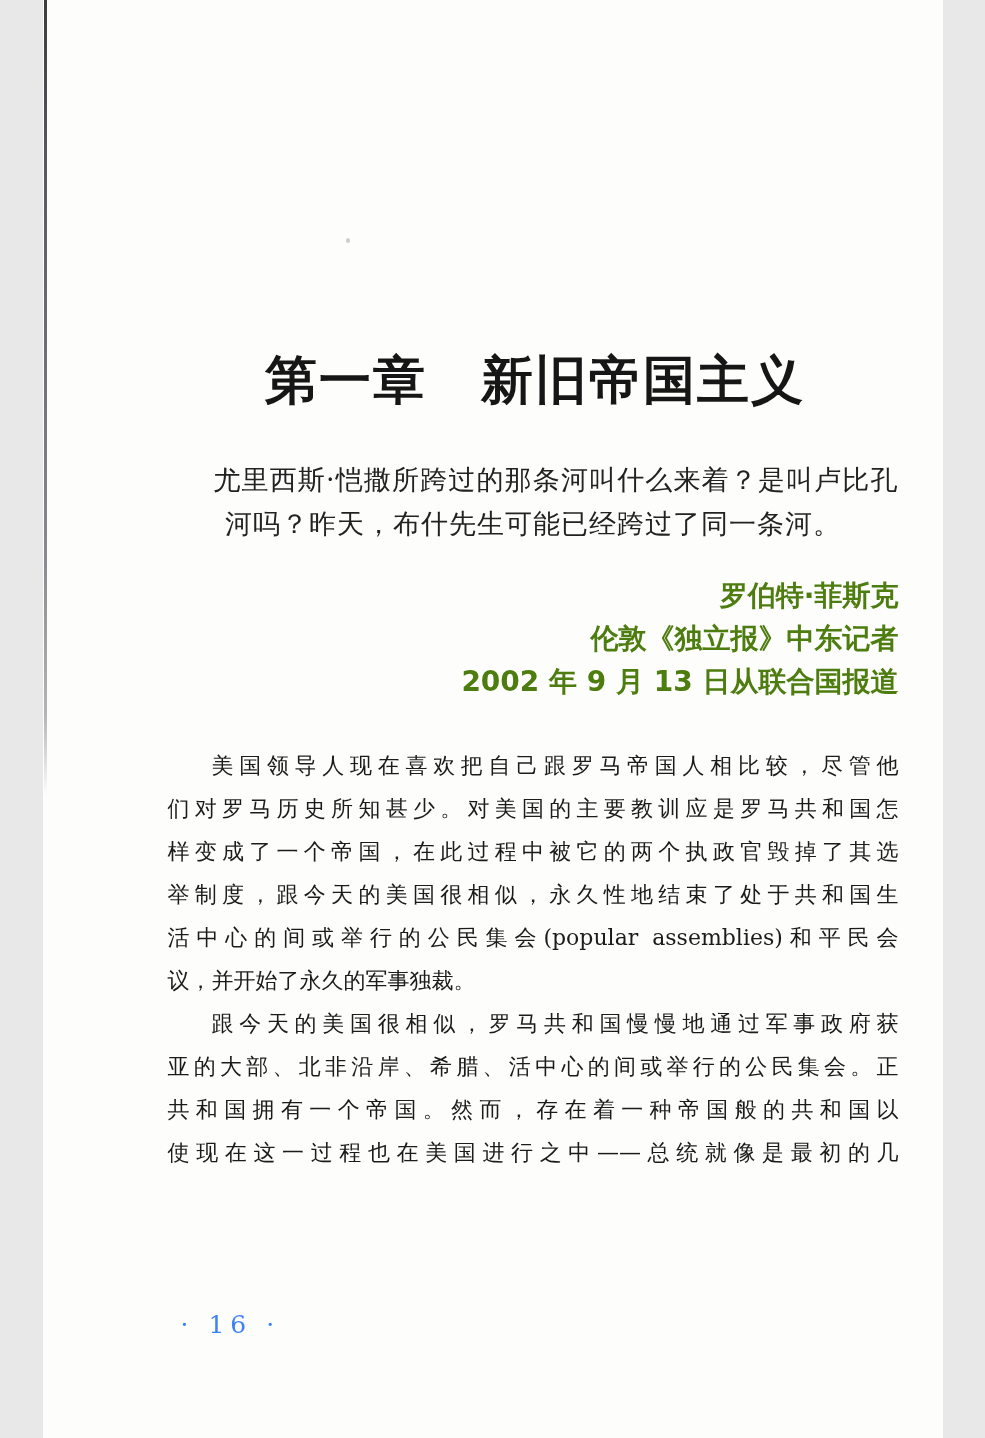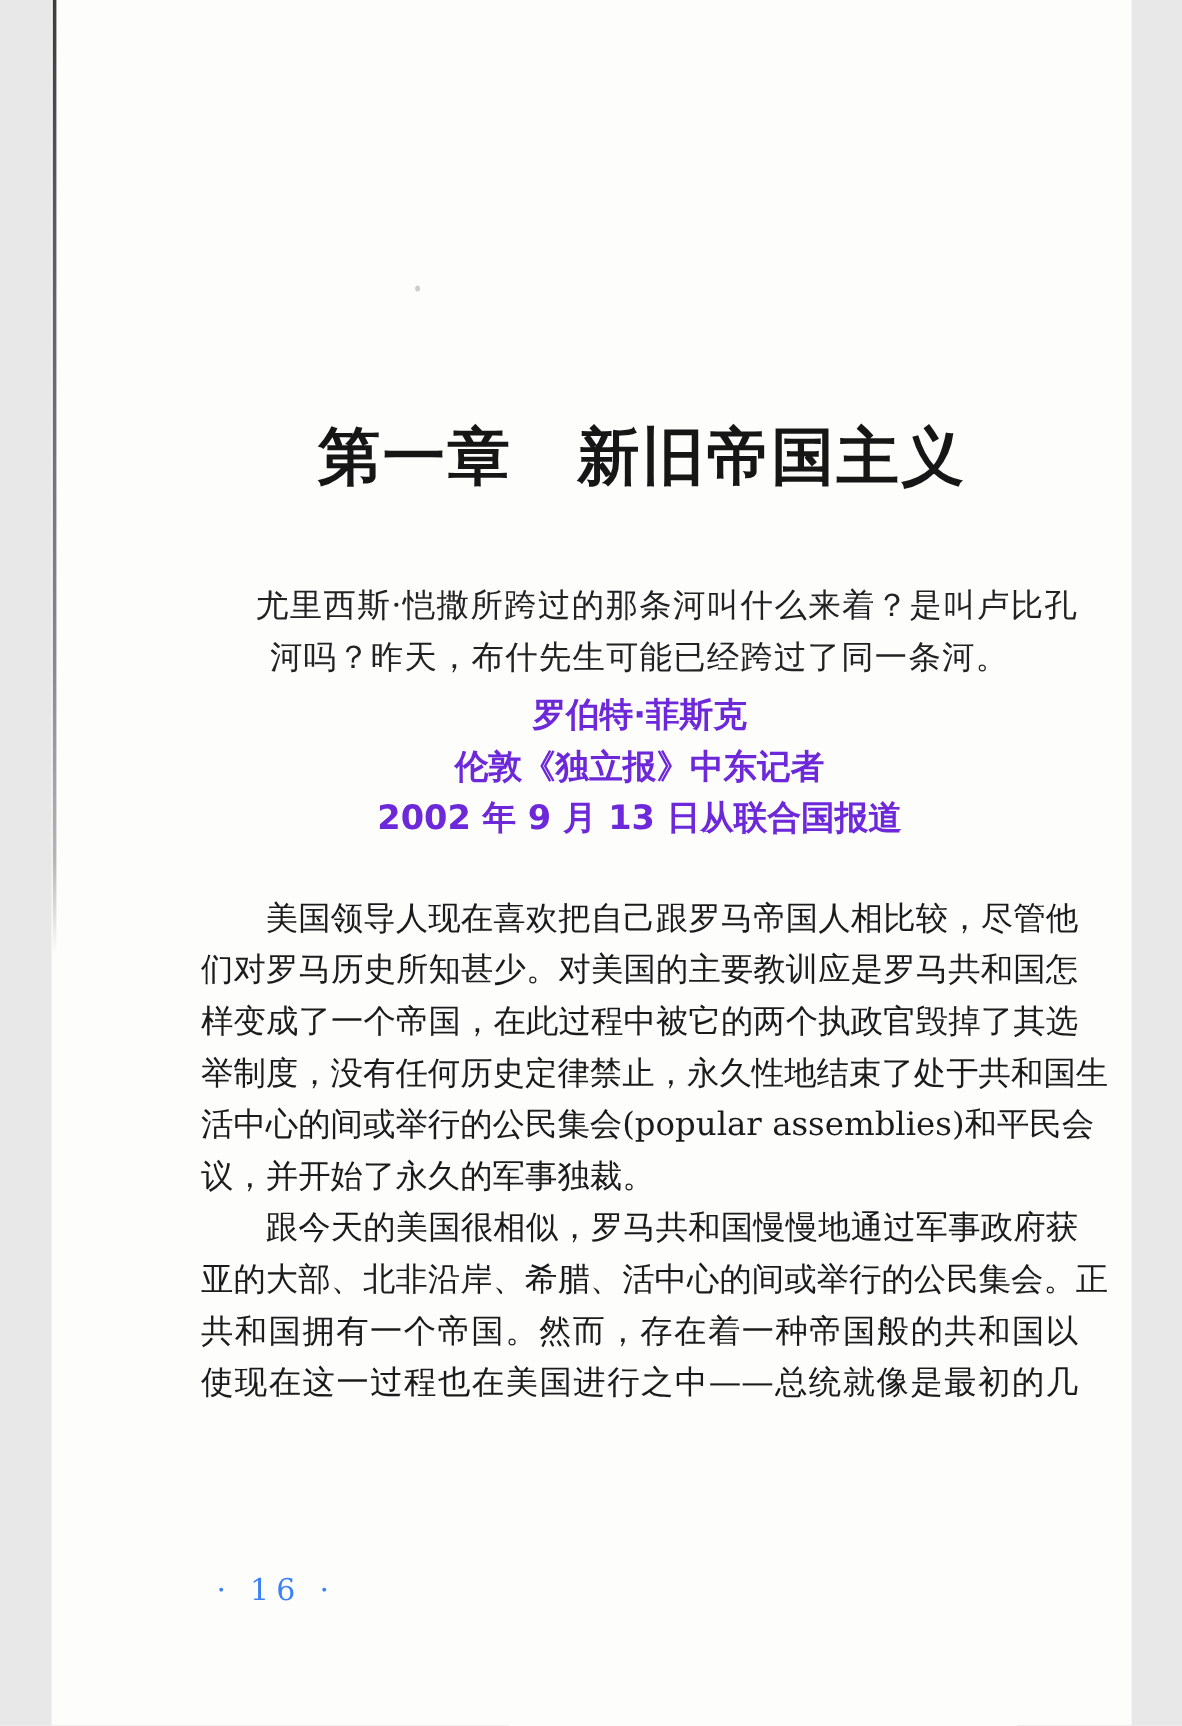--- a/index.html
+++ b/index.html
@@ -59,46 +59,47 @@
     letter-spacing: 2px;
     color: #161616;
   }
   
   .col {
     position: absolute;
     left: 125px;
     width: 731px;
   }
   
-  .epigraph { top: 483px; }
+  .epigraph { top: 458px; }
   .epi-line {
     font-size: 27px;
     line-height: 44px;
     letter-spacing: 1px;
     color: #222;
     text-align: center;
   }
   .epi-line.first {
     text-indent: 1.7em;
     text-align: justify;
     text-align-last: justify;
   }
   
   .attribution { top: 574px; text-align: center; }
   .attr-line {
     font-family: "DejaVu Sans", "Liberation Sans", sans-serif;
     font-weight: bold;
     font-size: 28px;
     line-height: 43px;
-    color: #6d28d9;
+    color: #4d7c0f;
+    text-align: right;
   }
   
   .body-text { top: 744px; }
   .body-line {
-    font-size: 27px;
+    font-size: 22px;
     line-height: 43px;
     color: #1b1b1b;
     text-align: justify;
     text-align-last: justify;
     white-space: nowrap;
   }
   .body-line.indent { text-indent: 2em; }
   .body-line.para-end {
     text-align: center;
     text-align-last: left;
@@ -132,21 +133,21 @@
   <div class="col attribution">
     <div class="attr-line">罗伯特·菲斯克</div>
     <div class="attr-line">伦敦《独立报》中东记者</div>
     <div class="attr-line">2002 年 9 月 13 日从联合国报道</div>
   </div>
 
   <div class="col body-text">
     <div class="body-line indent">美国领导人现在喜欢把自己跟罗马帝国人相比较，尽管他</div>
     <div class="body-line">们对罗马历史所知甚少。对美国的主要教训应是罗马共和国怎</div>
     <div class="body-line">样变成了一个帝国，在此过程中被它的两个执政官毁掉了其选</div>
-    <div class="body-line">举制度，没有任何历史定律禁止，永久性地结束了处于共和国生</div>
+    <div class="body-line">举制度，跟今天的美国很相似，永久性地结束了处于共和国生</div>
     <div class="body-line">活中心的间或举行的公民集会(popular assemblies)和平民会</div>
     <div class="body-line para-end">议，并开始了永久的军事独裁。</div>
 
     <div class="body-line indent">跟今天的美国很相似，罗马共和国慢慢地通过军事政府获</div>
     <div class="body-line">亚的大部、北非沿岸、希腊、活中心的间或举行的公民集会。正</div>
     <div class="body-line">共和国拥有一个帝国。然而，存在着一种帝国般的共和国以</div>
     <div class="body-line">使现在这一过程也在美国进行之中——总统就像是最初的几</div>
   </div>
 
   <div class="page-number">· 16 ·</div>

